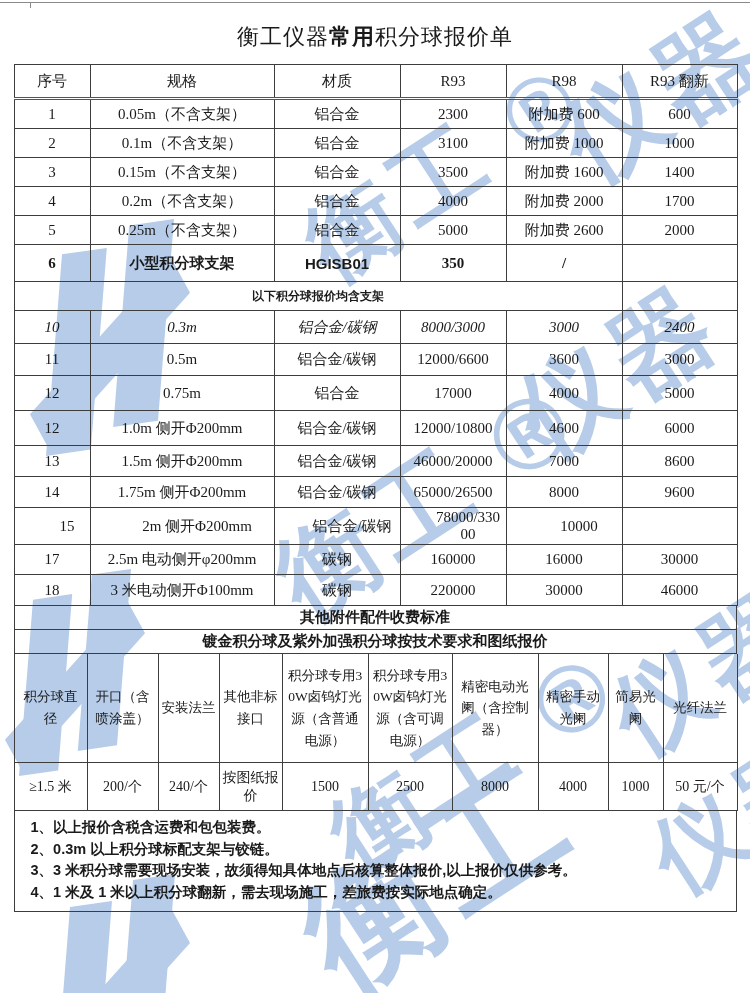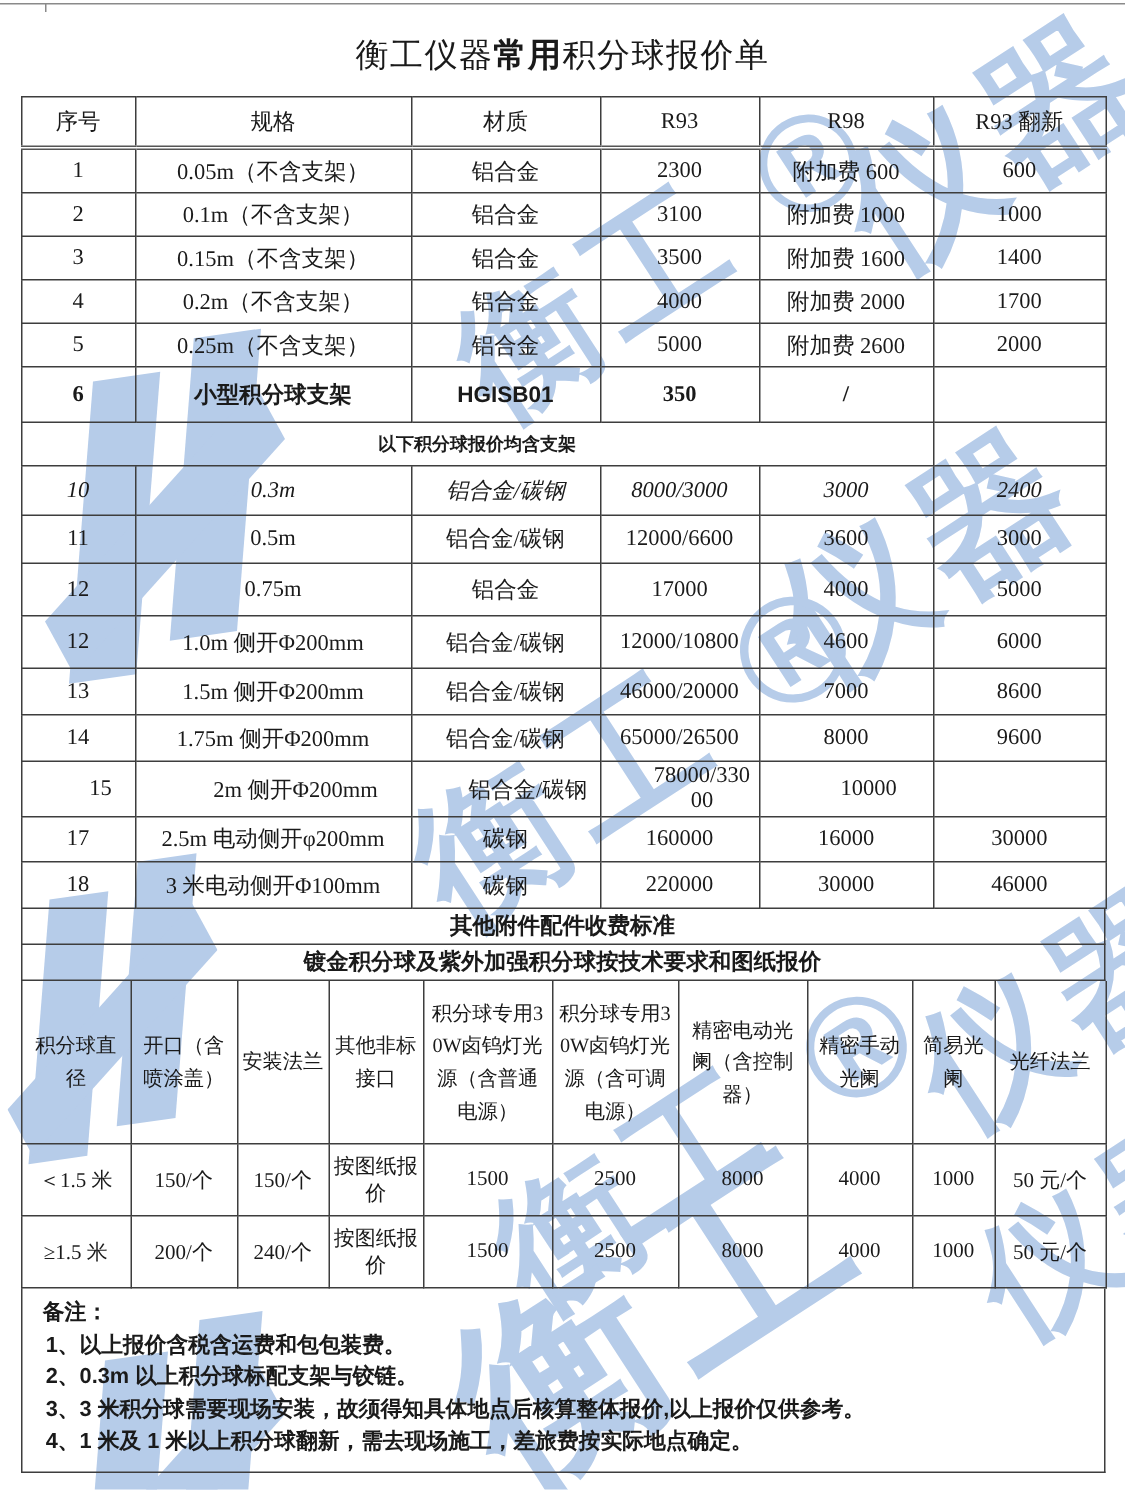--- a/index.html
+++ b/index.html
@@ -275,48 +275,35 @@
             <td>积分球专用30W卤钨灯光源（含普通电源）</td>
             <td>积分球专用30W卤钨灯光源（含可调电源）</td>
             <td>精密电动光阑（含控制器）</td>
             <td>精密手动光阑</td>
             <td>简易光阑</td>
             <td>光纤法兰</td>
           </tr>
         </tbody>
       <tbody class="t2-body">
           <tr>
-            <td>＜1.5 米</td>
-            <td>150/个</td>
-            <td>150/个</td>
-            <td>按图纸报价</td>
-            <td>1500</td>
-            <td>2500</td>
-            <td>8000</td>
-            <td>4000</td>
-            <td>1000</td>
-            <td>50 元/个</td>
-          </tr>
-          <tr>
             <td>≥1.5 米</td>
             <td>200/个</td>
             <td>240/个</td>
             <td>按图纸报价</td>
             <td>1500</td>
             <td>2500</td>
             <td>8000</td>
             <td>4000</td>
             <td>1000</td>
             <td>50 元/个</td>
           </tr>
         </tbody>
     </table>
 
     <div class="notes">
-      <div class="line">备注：</div>
       <div class="items">
           <div class="line">1、以上报价含税含运费和包包装费。</div>
           <div class="line">2、0.3m 以上积分球标配支架与铰链。</div>
           <div class="line">3、3 米积分球需要现场安装，故须得知具体地点后核算整体报价,以上报价仅供参考。</div>
           <div class="line">4、1 米及 1 米以上积分球翻新，需去现场施工，差旅费按实际地点确定。</div>
         </div>
     </div>
 
   </div>
 </div>

